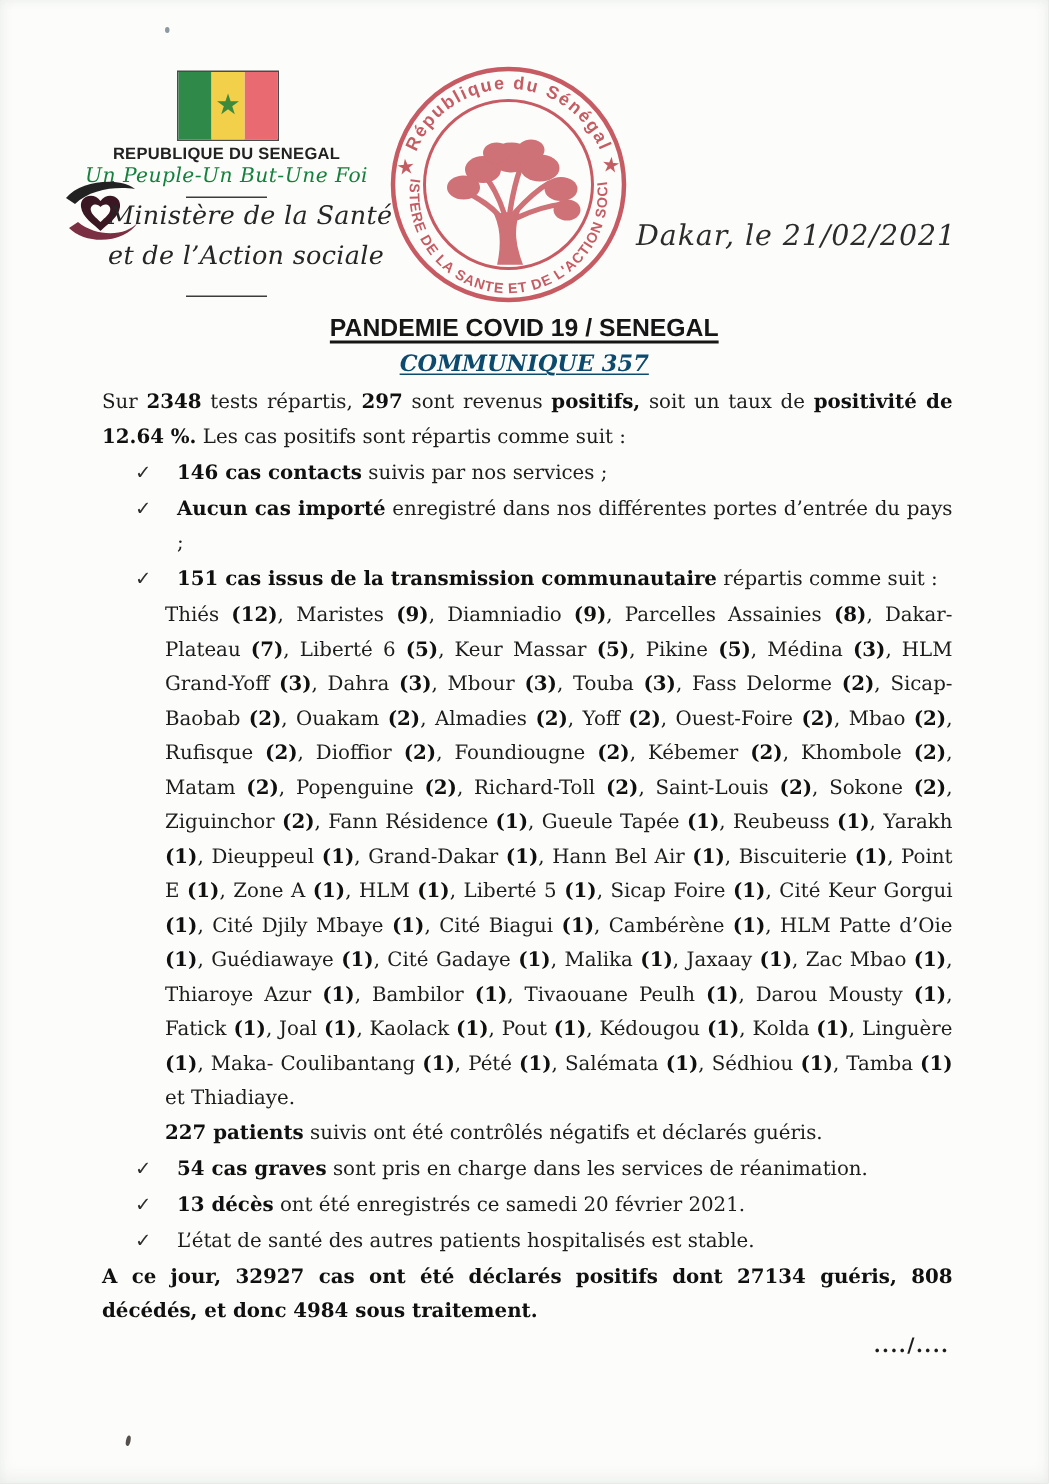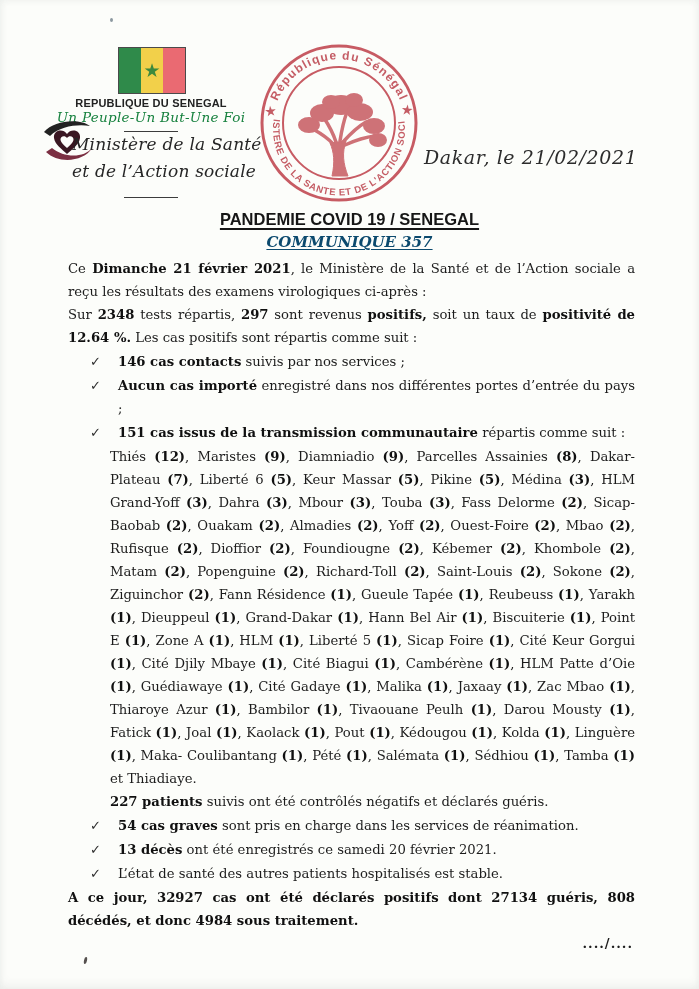--- a/index.html
+++ b/index.html
@@ -119,21 +119,20 @@
   </svg>
 
   <div class="dateline">Dakar, le 21/02/2021</div>
 
   <div class="titles">
     <div class="title1">PANDEMIE COVID 19 / SENEGAL</div>
     <div class="title2">COMMUNIQUE 357</div>
   </div>
 
   <div class="doc-body" id="doc-body">
-      <div class="para"><span>Ce </span><b>Dimanche 21 février 2021</b><span>, le Ministère de la Santé et de l’Action sociale a reçu les résultats des examens virologiques ci-après :</span></div>
       <div class="para"><span>Sur </span><b>2348</b><span> tests répartis, </span><b>297</b><span> sont revenus </span><b>positifs,</b><span> soit un taux de </span><b>positivité de 12.64 %.</b><span>  Les cas positifs sont répartis comme suit :</span></div>
       <div class="bullet"><span class="check">✓</span><span><b>146 cas contacts</b><span> suivis par nos services ;</span></span></div>
       <div class="bullet"><span class="check">✓</span><span><b>Aucun cas importé</b><span> enregistré dans nos différentes portes d’entrée du pays ;</span></span></div>
       <div class="bullet"><span class="check">✓</span><span><b>151 cas issus de la transmission communautaire</b><span> répartis comme suit :</span></span></div>
       <div class="hang"><span>Thiés </span><b>(12)</b><span>, Maristes </span><b>(9)</b><span>, Diamniadio </span><b>(9)</b><span>, Parcelles Assainies </span><b>(8)</b><span>, Dakar-Plateau </span><b>(7)</b><span>, Liberté 6 </span><b>(5)</b><span>, Keur Massar </span><b>(5)</b><span>, Pikine </span><b>(5)</b><span>, Médina </span><b>(3)</b><span>, HLM Grand-Yoff </span><b>(3)</b><span>, Dahra </span><b>(3)</b><span>, Mbour </span><b>(3)</b><span>, Touba </span><b>(3)</b><span>, Fass Delorme </span><b>(2)</b><span>, Sicap-Baobab </span><b>(2)</b><span>, Ouakam </span><b>(2)</b><span>, Almadies </span><b>(2)</b><span>, Yoff </span><b>(2)</b><span>, Ouest-Foire </span><b>(2)</b><span>, Mbao </span><b>(2)</b><span>, Rufisque </span><b>(2)</b><span>, Dioffior </span><b>(2)</b><span>, Foundiougne </span><b>(2)</b><span>, Kébemer </span><b>(2)</b><span>, Khombole </span><b>(2)</b><span>, Matam </span><b>(2)</b><span>, Popenguine </span><b>(2)</b><span>, Richard-Toll </span><b>(2)</b><span>, Saint-Louis </span><b>(2)</b><span>, Sokone </span><b>(2)</b><span>, Ziguinchor </span><b>(2)</b><span>, Fann Résidence </span><b>(1)</b><span>, Gueule Tapée </span><b>(1)</b><span>, Reubeuss </span><b>(1)</b><span>, Yarakh </span><b>(1)</b><span>, Dieuppeul </span><b>(1)</b><span>, Grand-Dakar </span><b>(1)</b><span>, Hann Bel Air </span><b>(1)</b><span>, Biscuiterie </span><b>(1)</b><span>, Point E </span><b>(1)</b><span>, Zone A </span><b>(1)</b><span>, HLM </span><b>(1)</b><span>, Liberté 5 </span><b>(1)</b><span>, Sicap Foire </span><b>(1)</b><span>, Cité Keur Gorgui </span><b>(1)</b><span>, Cité Djily Mbaye </span><b>(1)</b><span>, Cité Biagui </span><b>(1)</b><span>, Cambérène </span><b>(1)</b><span>, HLM Patte d’Oie </span><b>(1)</b><span>, Guédiawaye </span><b>(1)</b><span>, Cité Gadaye </span><b>(1)</b><span>, Malika </span><b>(1)</b><span>, Jaxaay </span><b>(1)</b><span>, Zac Mbao </span><b>(1)</b><span>, Thiaroye Azur </span><b>(1)</b><span>, Bambilor </span><b>(1)</b><span>, Tivaouane Peulh </span><b>(1)</b><span>, Darou Mousty </span><b>(1)</b><span>, Fatick </span><b>(1)</b><span>, Joal </span><b>(1)</b><span>, Kaolack </span><b>(1)</b><span>, Pout </span><b>(1)</b><span>, Kédougou </span><b>(1)</b><span>, Kolda </span><b>(1)</b><span>, Linguère </span><b>(1)</b><span>, Maka- Coulibantang </span><b>(1)</b><span>, Pété </span><b>(1)</b><span>, Salémata </span><b>(1)</b><span>, Sédhiou </span><b>(1)</b><span>, Tamba </span><b>(1)</b><span> et Thiadiaye.</span></div>
       <div class="hang"><b>227 patients</b><span> suivis ont été contrôlés négatifs et déclarés guéris.</span></div>
       <div class="bullet"><span class="check">✓</span><span><b>54 cas graves</b><span> sont pris en charge dans les services de réanimation.</span></span></div>
       <div class="bullet"><span class="check">✓</span><span><b>13 décès</b><span> ont été enregistrés ce samedi 20 février 2021.</span></span></div>
       <div class="bullet"><span class="check">✓</span><span><span>L’état de santé des autres patients hospitalisés est stable.</span></span></div>
       <div class="para bold-para"><b>A ce jour, 32927 cas ont été déclarés positifs dont 27134 guéris, 808 décédés, et donc 4984 sous traitement.</b></div>

